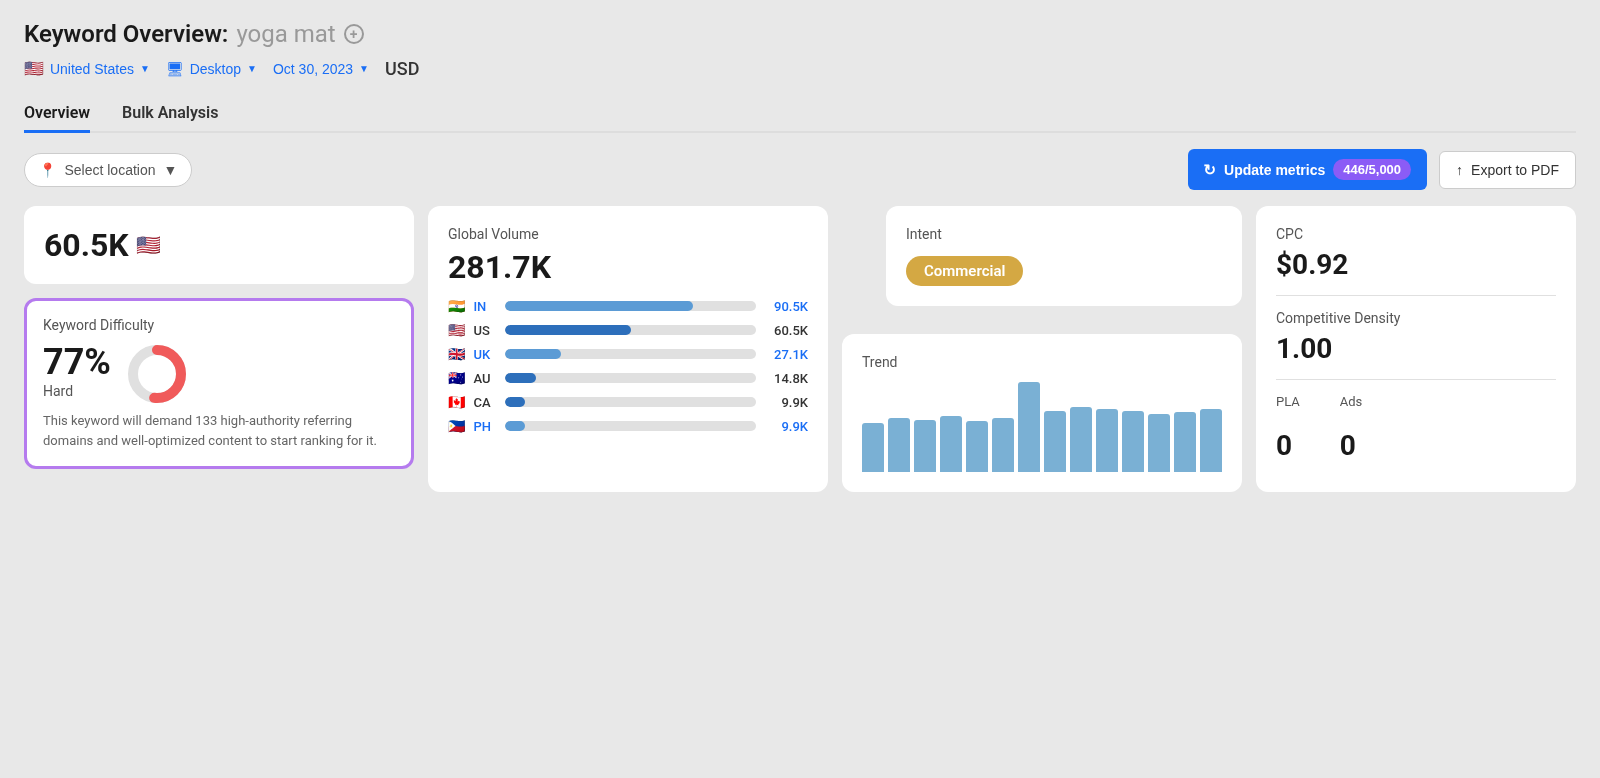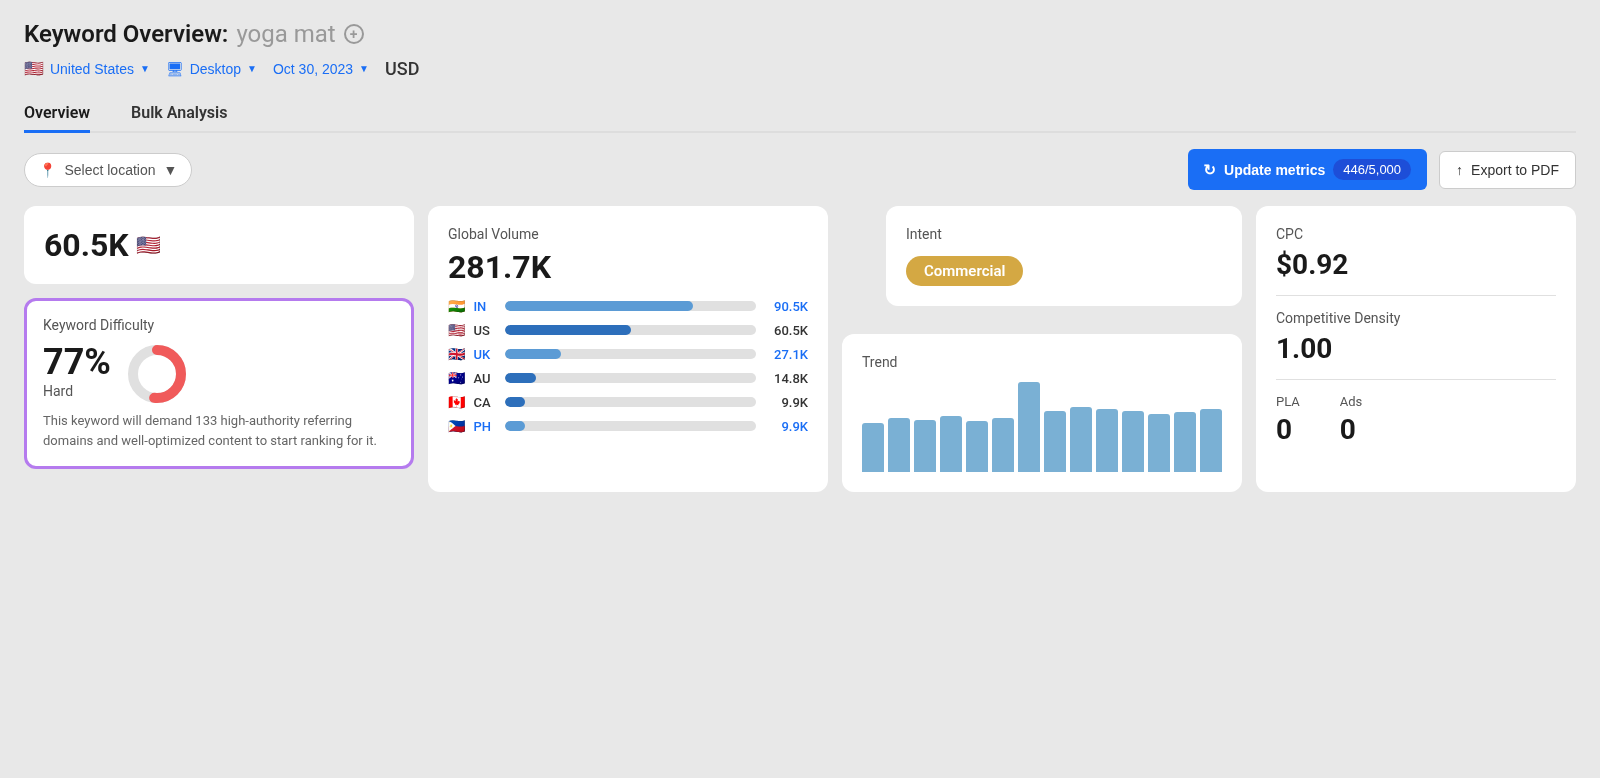--- a/index.html
+++ b/index.html
@@ -52,21 +52,21 @@
     }
     .filter-btn .flag { font-size: 16px; }
     .filter-btn .chevron { font-size: 10px; color: #1a6ef5; }
     .usd-label {
       font-size: 18px;
       color: #333;
       font-weight: 500;
     }
     .tabs {
       display: flex;
-      gap: 17px;
+      gap: 8px;
       border-bottom: 2px solid #ddd;
       margin-bottom: 16px;
     }
     .tab {
       font-size: 16px;
       font-weight: 600;
       color: #333;
       padding: 8px 0;
       margin-right: 24px;
       cursor: pointer;
@@ -107,26 +107,26 @@
       background: #1a6ef5;
       color: white;
       border: none;
       border-radius: 6px;
       padding: 10px 16px;
       cursor: pointer;
       font-size: 14px;
       font-weight: 600;
     }
     .metrics-count {
-      background: #1d4ed8;
+      background: #8b5cf6;
       color: white;
       border-radius: 12px;
       padding: 3px 10px;
       font-size: 13px;
-      font-weight: 400;
+      font-weight: 700;
     }
     .export-btn {
       display: flex;
       align-items: center;
       gap: 8px;
       background: white;
       border: 1px solid #ccc;
       border-radius: 6px;
       padding: 10px 16px;
       cursor: pointer;
@@ -225,21 +225,21 @@
       flex: 1;
       background: #7ab0d4;
       border-radius: 3px 3px 0 0;
     }
 
     
     .right-card {}
     .divider { border: none; border-top: 1px solid #e0e0e0; margin: 14px 0; }
     .pla-ads-row { display: flex; gap: 40px; }
     .pla-ads-col {}
-    .pla-ads-label { font-size: 13px; color: #555; margin-bottom: 4px; }
+    .pla-ads-label { font-size: 13px; color: #555; margin-bottom: 20px; }
     .pla-ads-value { font-size: 28px; font-weight: 700; color: #1a1a1a; }
     .col-left {
       display: flex;
       flex-direction: column;
     }
   </style>
 </head>
 <body>
 
 <div style="margin-bottom: 12px;">

